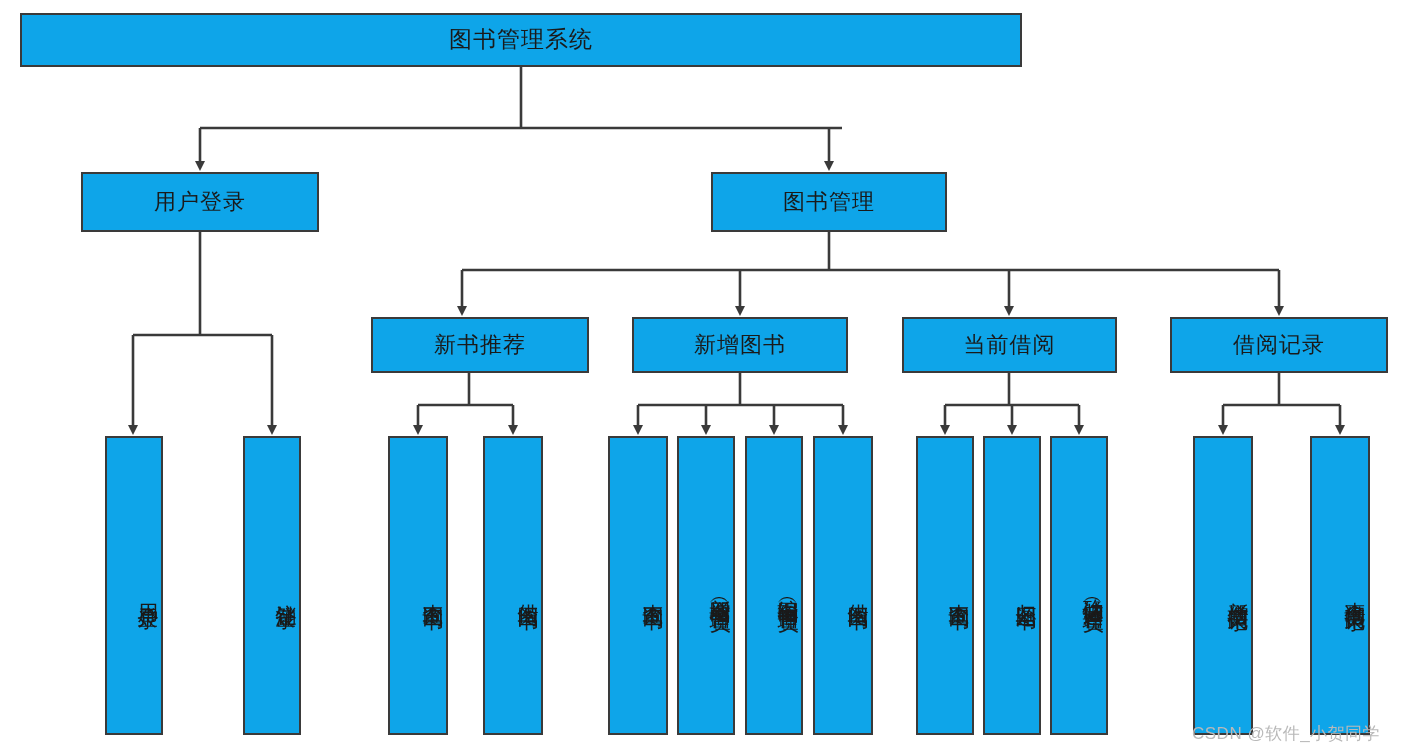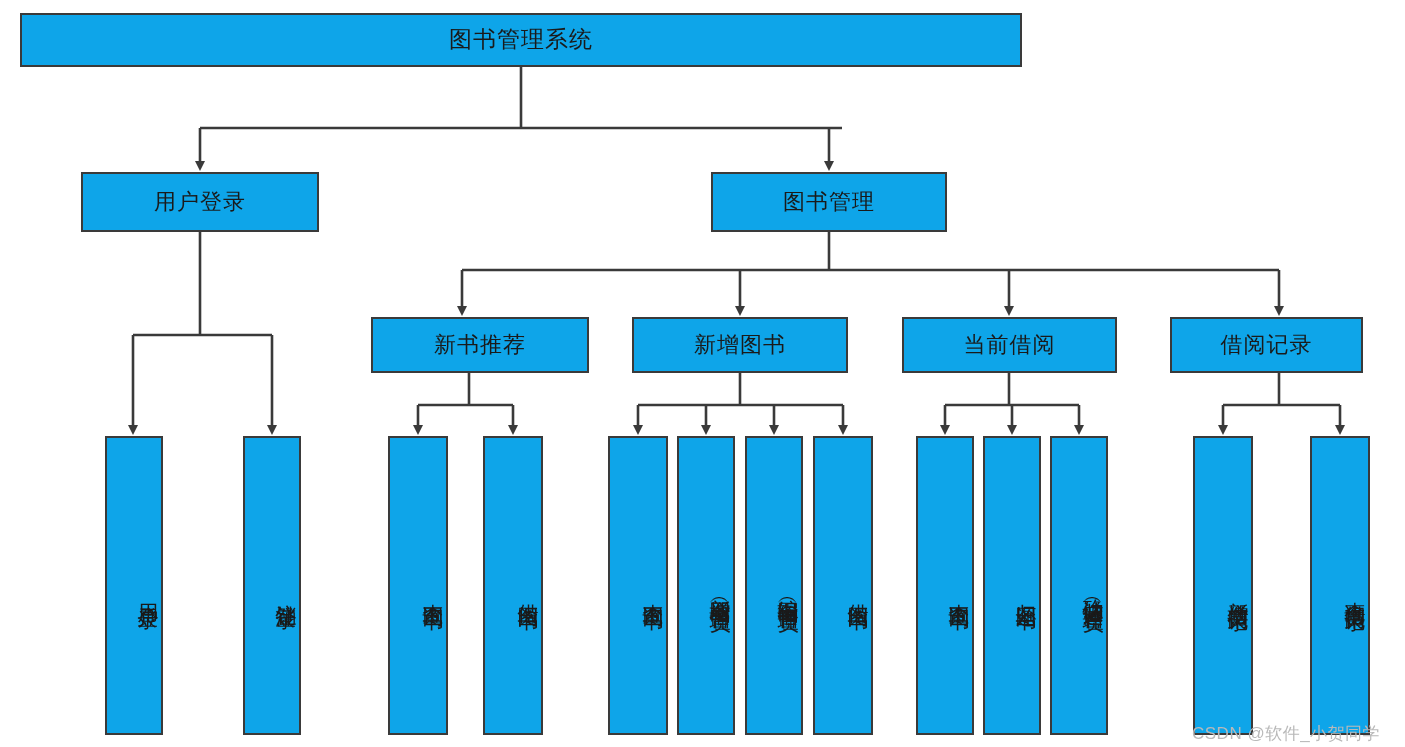--- a/index.html
+++ b/index.html
@@ -128,21 +128,21 @@
 
   <div class="node node-h" style="left:347px; top:317px; width:218px; height:56px;margin-left:24px;">
     <span>新书推荐</span>
   </div>
   <div class="node node-h" style="left:632px; top:317px; width:216px; height:56px;">
     <span>新增图书</span>
   </div>
   <div class="node node-h" style="left:902px; top:317px; width:215px; height:56px;">
     <span>当前借阅</span>
   </div>
-  <div class="node node-h" style="left:1170px; top:317px; width:193px; height:56px;">
+  <div class="node node-h" style="left:1170px; top:317px; width:218px; height:56px;">
     <span>借阅记录</span>
   </div>
 
   <div class="node node-v" style="left:105px; top:436px; width:58px; height:299px;">
     <span>用户登录</span>
   </div>
   <div class="node node-v" style="left:243px; top:436px; width:58px; height:299px;">
     <span>注销登录</span>
   </div>
 

